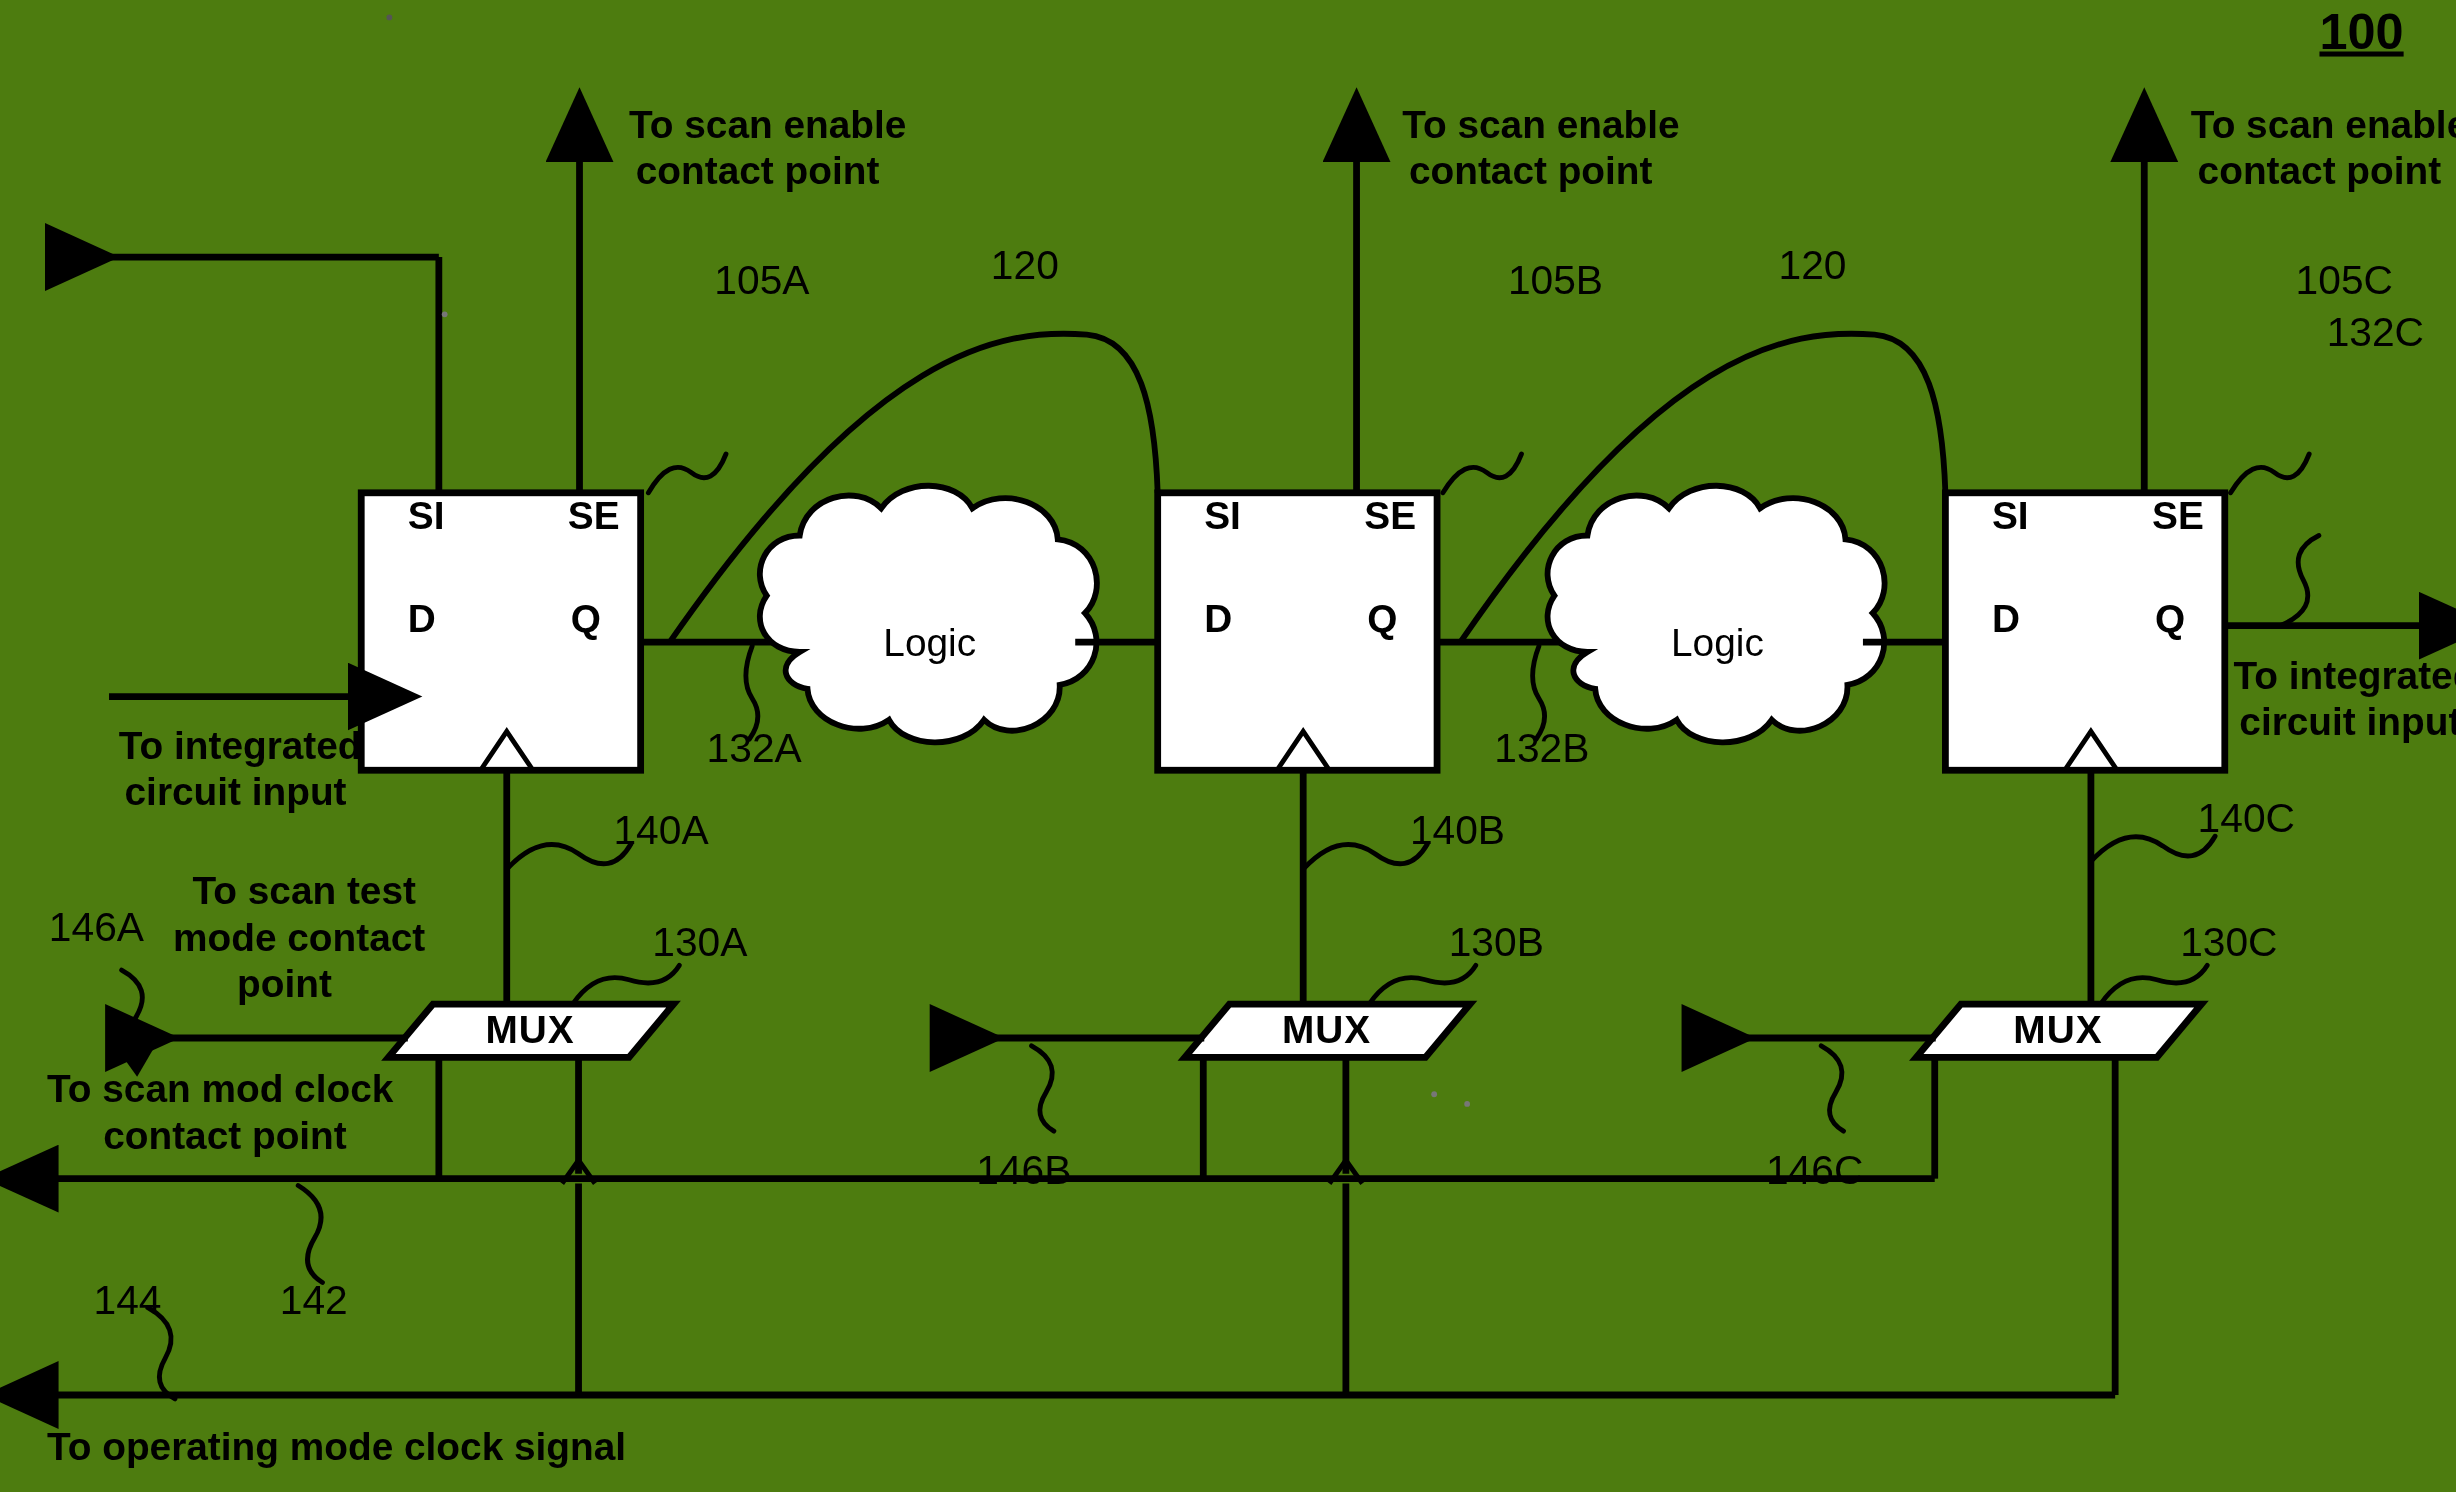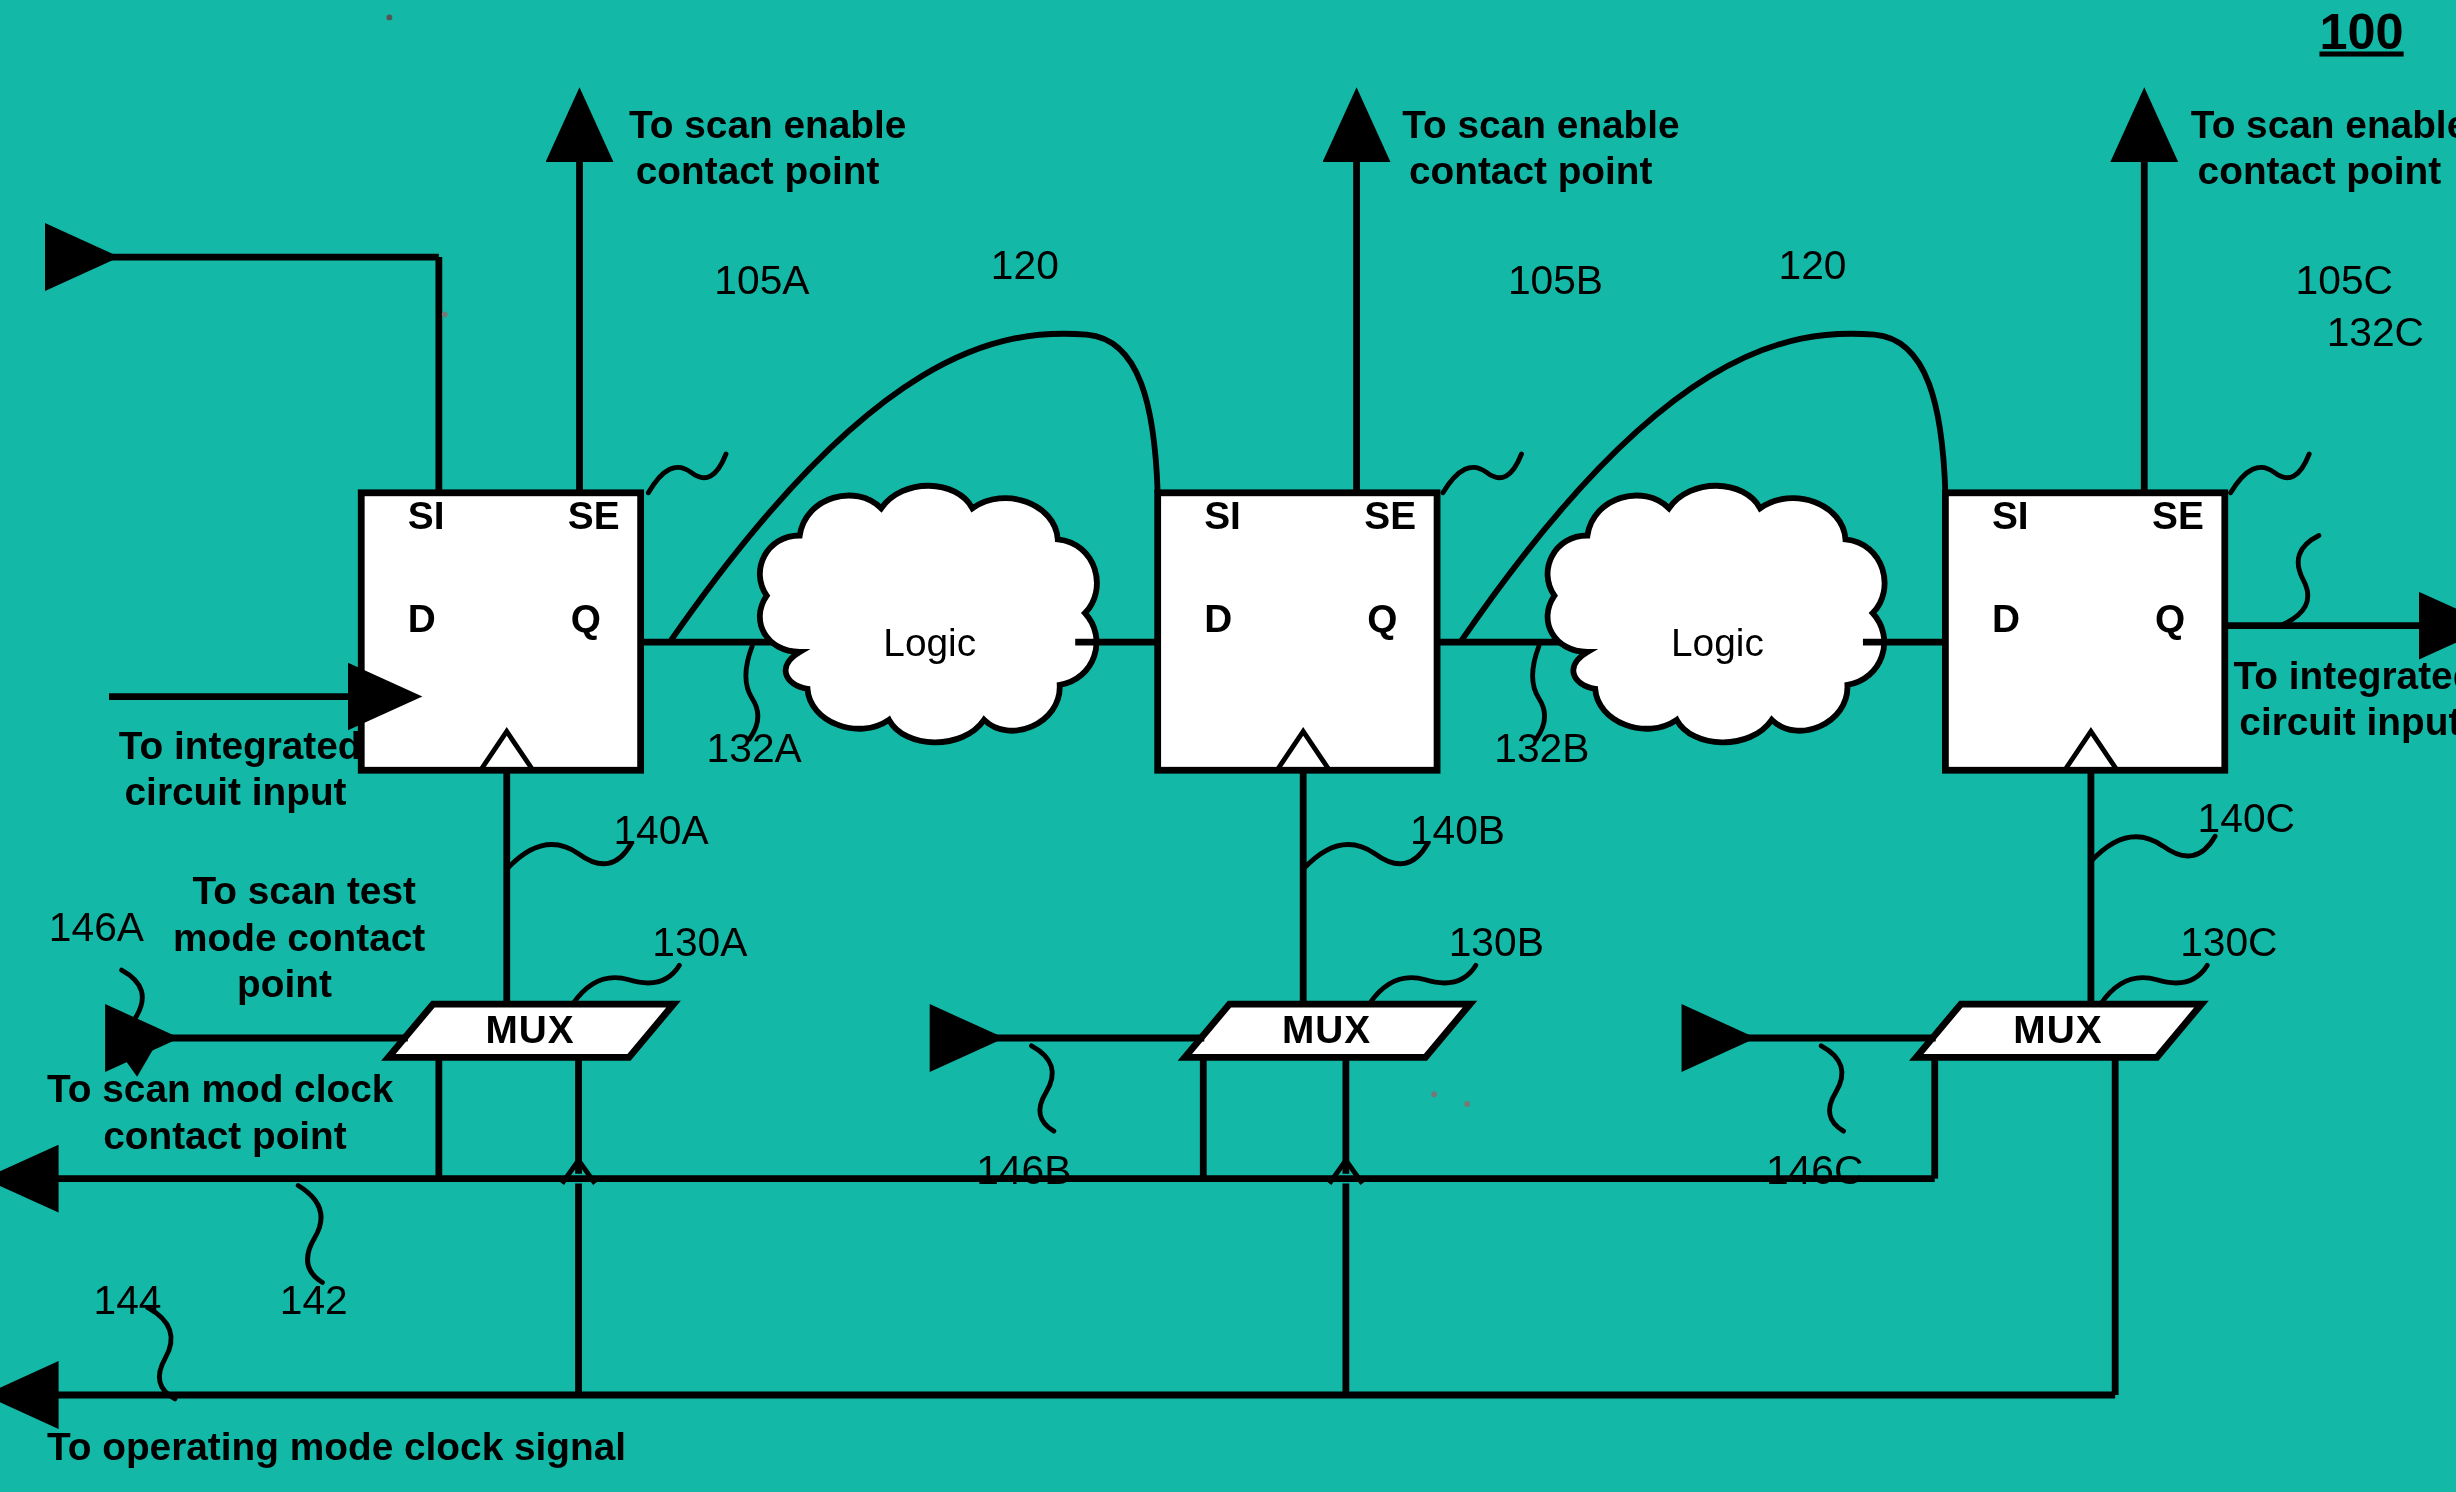--- a/index.html
+++ b/index.html
@@ -10,21 +10,21 @@
   body {
     width: 2457px;
     height: 1492px;
     font-family: "Liberation Sans", sans-serif;
     overflow: hidden;
   }
   #figure-root {
     position: relative;
     width: 2457px;
     height: 1492px;
-    background: #14b8a6;
+    background: #4d7c0f;
   }
   svg#diagram {
     position: absolute;
     left: 0;
     top: 0;
     width: 2457px;
     height: 1492px;
     display: block;
   }
   .wire {

